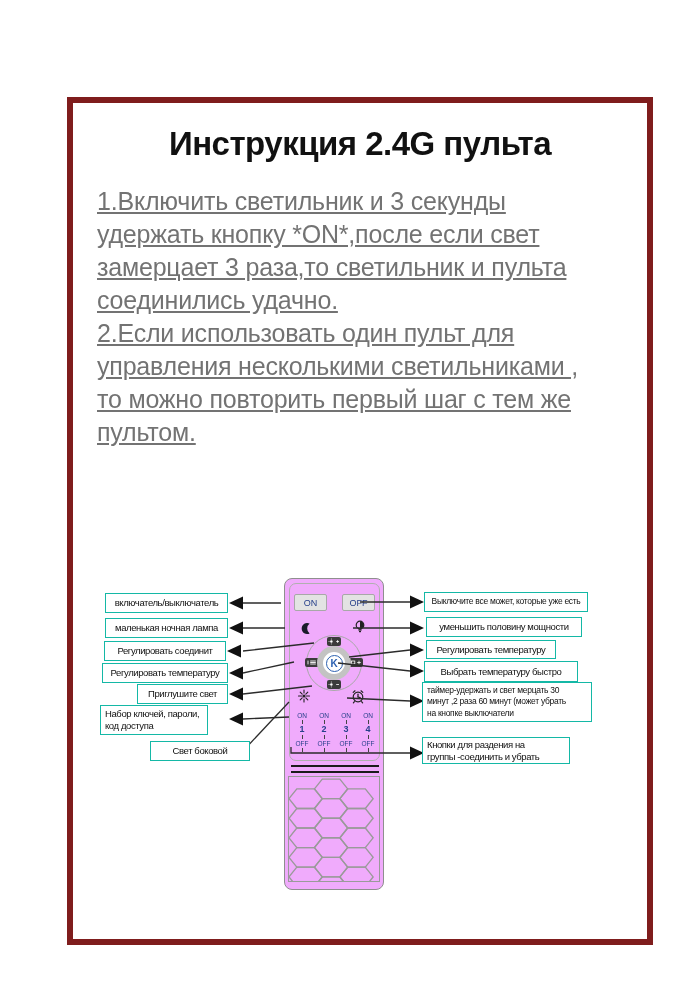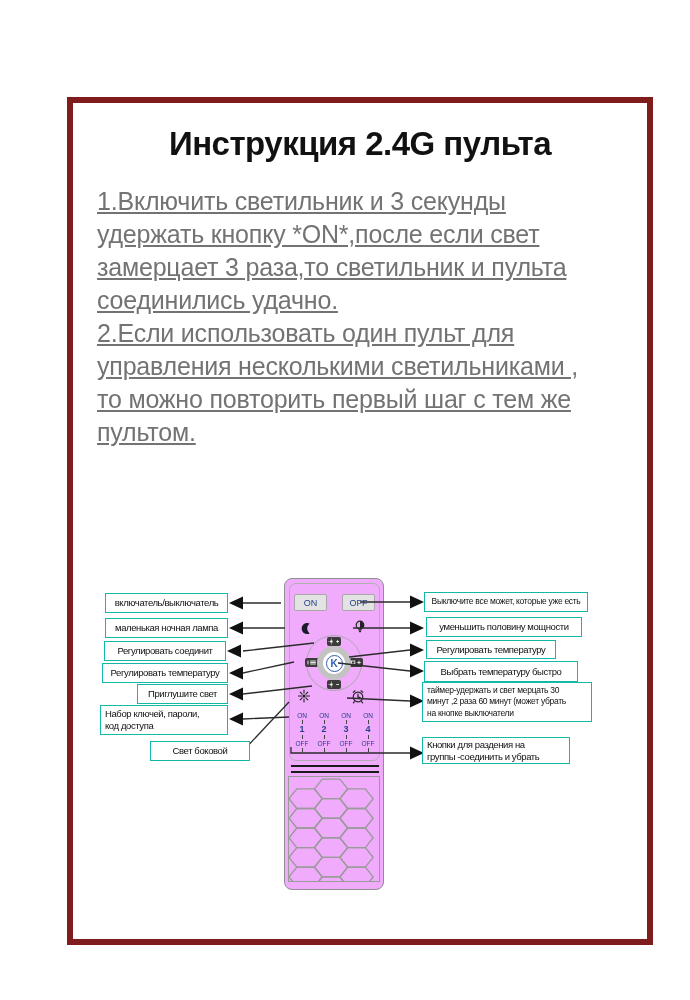--- a/index.html
+++ b/index.html
@@ -263,21 +263,21 @@
   <polygon points="424,671 410,664.5 410,677.5"></polygon>
   <polygon points="424,701 410,694.5 410,707.5"></polygon>
   <polygon points="424,753 410,746.5 410,759.5"></polygon>
 </svg>
 
 <div class="lbl" style="left:105px;top:593px;width:123px;height:20px;">включатель/выключатель</div>
 <div class="lbl" style="left:105px;top:618px;width:123px;height:20px;">маленькая ночная лампа</div>
 <div class="lbl" style="left:104px;top:641px;width:122px;height:20px;">Регулировать соединит</div>
 <div class="lbl" style="left:102px;top:663px;width:126px;height:20px;">Регулировать температуру</div>
 <div class="lbl" style="left:137px;top:684px;width:91px;height:20px;">Приглушите свет</div>
-<div class="lbl la" style="left:100px;top:705px;width:128px;height:30px;">Набор ключей, пароли,
+<div class="lbl la" style="left:100px;top:705px;width:108px;height:30px;">Набор ключей, пароли,
 код доступа</div>
 <div class="lbl" style="left:150px;top:741px;width:100px;height:20px;">Свет боковой</div>
 
 <div class="lbl small" style="left:424px;top:592px;width:164px;height:20px;">Выключите все может, которые уже есть</div>
 <div class="lbl" style="left:426px;top:617px;width:156px;height:20px;">уменьшить половину мощности</div>
 <div class="lbl" style="left:426px;top:640px;width:130px;height:19px;">Регулировать температуру</div>
 <div class="lbl" style="left:424px;top:661px;width:154px;height:21px;">Выбрать температуру быстро</div>
 <div class="lbl small la" style="left:422px;top:682px;width:170px;height:40px;">таймер-удержать и свет мерцать 30
 минут ,2 раза 60 минут (может убрать
 на кнопке выключатели</div>

